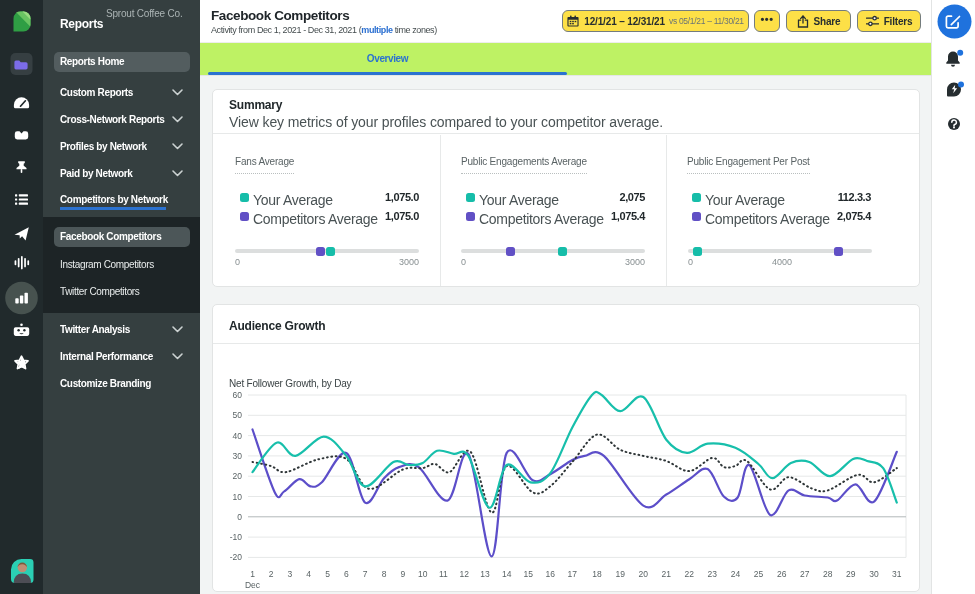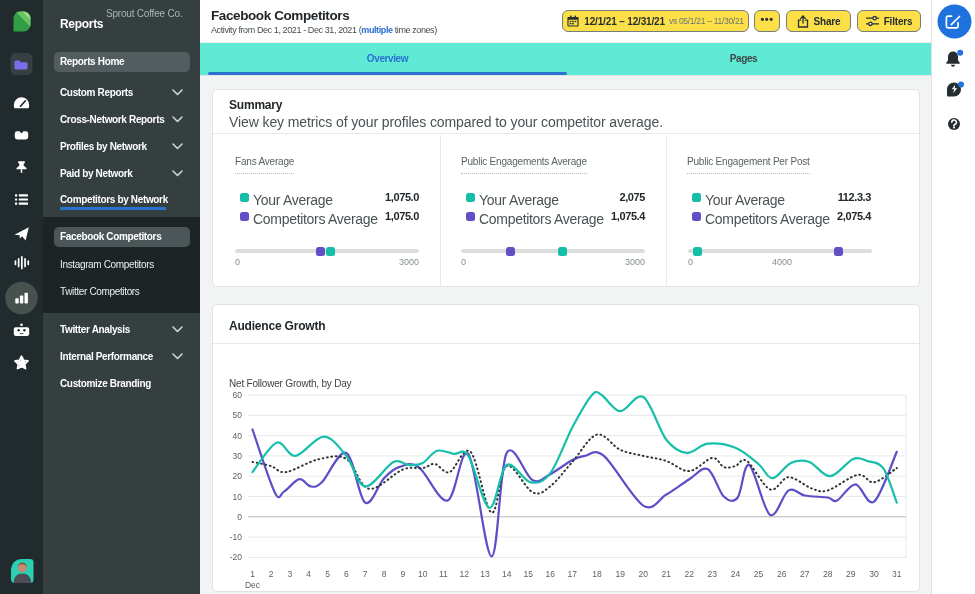--- a/index.html
+++ b/index.html
@@ -11,21 +11,21 @@
 
 #nav { left:43px; top:0; width:157px; height:594px; background:#353f40; }
 #nav .co { position:absolute; left:17px; top:8px; font-size:10px; letter-spacing:-0.2px; color:#aab3b3;padding-left:46px; }
 #nav .ttl { position:absolute; left:17px; top:17px; font-size:12px; letter-spacing:-0.3px; font-weight:bold; color:#fff; }
 .pill { position:absolute; left:11px; width:136px; height:20px; border-radius:5px; background:#535d5f; }
 .nitem { position:absolute; left:17px; font-size:10px; letter-spacing:-0.35px; font-weight:bold; color:#fff; white-space:nowrap; }
 #subsec { position:absolute; left:0; top:217px; width:157px; height:96px; background:#1d2426; }
 
 #content { left:200px; top:0; width:731px; height:594px; background:#f2f4f4; }
 #hdr { position:absolute; left:0; top:0; width:731px; height:43px; background:#fff; border-bottom:1px solid #ededed; }
-#tabs { position:absolute; left:0; top:43px; width:731px; height:33px; background:#5eead4; border-bottom:1px solid #e4e6e6; }
+#tabs { position:absolute; left:0; top:43px; width:731px; height:33px; background:#bef264; border-bottom:1px solid #e4e6e6; }
 .tab { position:absolute; top:10px; width:359px; text-align:center; font-size:10px; letter-spacing:-0.4px; font-weight:bold; }
 #tabs .ov { left:8px; color:#2b72d0; }
 #tabs .pg { left:364px; color:#3f474a; }
 #tabs .uline { position:absolute; left:8px; top:29px; width:359px; height:3px; background:#2b72d0; border-radius:2px; }
 h1 { position:absolute; left:11px; top:7.5px; font-size:13.5px; font-weight:bold; color:#20262a; letter-spacing:-0.4px; }
 .sub { position:absolute; left:11px; top:25px; font-size:9px; letter-spacing:-0.4px; color:#444c4e; }
 .sub b { color:#2a6fd1; font-weight:bold; }
 .btn { position:absolute; top:10px; height:22px; white-space:nowrap; border:1px solid #747c7e; border-radius:6px; background:#fde047;
  display:flex; align-items:center; justify-content:center; font-size:10px; letter-spacing:-0.2px; font-weight:bold; color:#272e30; }
 
@@ -147,21 +147,20 @@
     </g>
   </svg>
 </div>
 <div class="abs" id="content">
   <div id="hdr">
     <h1>Facebook Competitors</h1>
     <div class="sub">Activity from Dec 1, 2021 - Dec 31, 2021 (<b>multiple</b> time zones)</div>
   </div>
   <div id="tabs">
     <div class="tab ov">Overview</div>
-    <div class="tab pg">Pages</div>
     <div class="uline"></div>
   </div>
   <div class="btn" style="left:362px;width:187px;padding:0 8px">
     <svg width="12" height="12" viewBox="0 0 14 14" style="margin-right:5px;flex:0 0 auto">
         <path fill="#272e30" fill-rule="evenodd" d="M1.5 2.2h11c0.6 0 1 0.45 1 1v9.3c0 0.55-0.4 1-1 1h-11c-0.55 0-1-0.45-1-1V3.2c0-0.55 0.45-1 1-1z M1.8 5.5v6.7h10.4V5.5z"></path>
         <rect x="3.6" y="0.6" width="1.7" height="3.2" rx="0.5" fill="#272e30"></rect>
         <rect x="8.7" y="0.6" width="1.7" height="3.2" rx="0.5" fill="#272e30"></rect>
         <g fill="#272e30">
           <rect x="3.2" y="6.8" width="1.9" height="1.6"></rect>
           <rect x="6.05" y="6.8" width="1.9" height="1.6"></rect>

